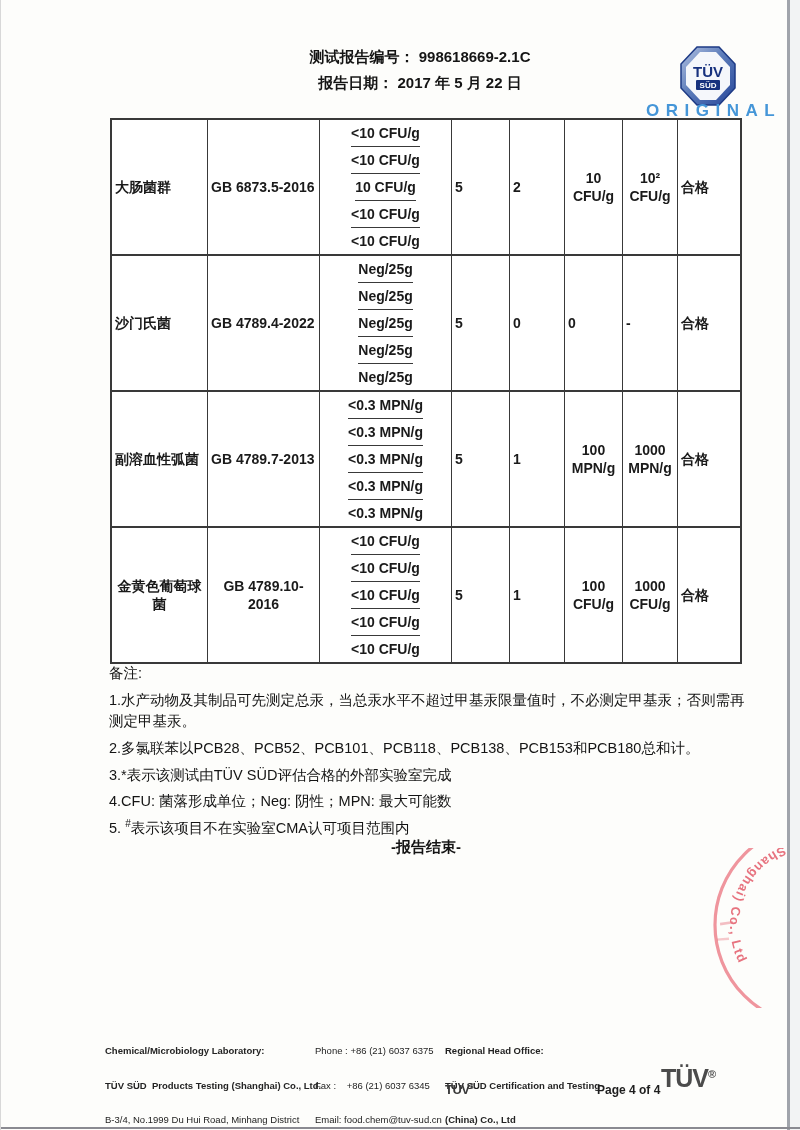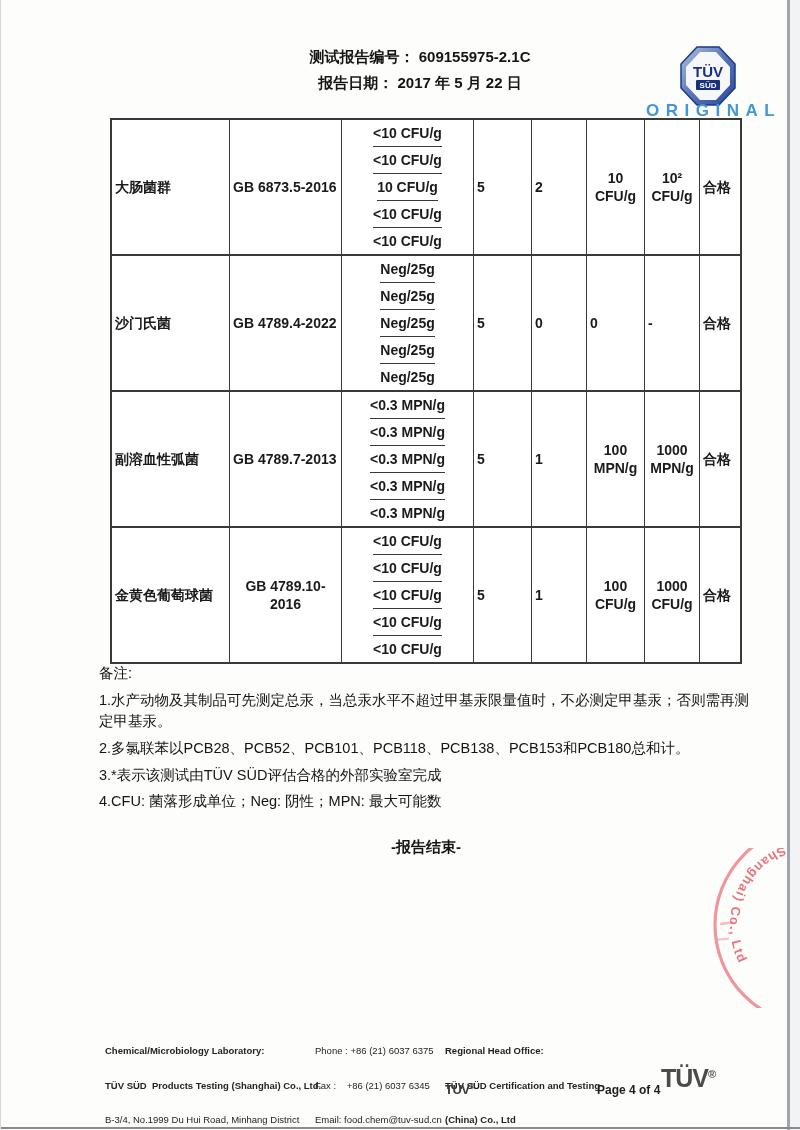--- a/index.html
+++ b/index.html
@@ -19,36 +19,36 @@
   .original  { position:absolute; left:646px; top:101px; font-size:17px; font-weight:600;
                letter-spacing:6.5px; color:#4596d8; }
 
   
   .report-table { position:absolute; left:110px; top:118px; width:632px;
                   border:2px solid #393939; border-bottom:none; background:#fff; }
   .t-section { display:flex; height:136px; border-bottom:2px solid #393939; }
   .t-cell { border-right:1.5px solid #393939; display:flex; align-items:center;
             justify-content:flex-start; text-align:center; font-size:14px; font-weight:600;
             color:#1a1a1a; padding:0 3px; line-height:18px; }
-  .c-item    { width:118px;  }
+  .c-item    { width:96px;  }
   .c-method  { width:112px; }
   .c-results { width:132px; display:flex; flex-direction:column; padding:0; }
   .c-n       { width:58px;  }
   .c-c       { width:55px;  }
   .c-m       { width:58px;  }
   .c-M       { width:55px;  }
   .c-verdict { flex:1; border-right:none; }
   .r-cell { flex:1; border-bottom:1.5px solid #393939; display:flex; align-items:center;
             justify-content:center; font-size:14px; font-weight:600; color:#1a1a1a; }
   .r-cell:last-child { border-bottom:none; }
 
   
   .notes { position:absolute; left:97px; top:663px; width:662px; font-size:14.5px;
            line-height:21px; color:#141414; font-weight:500; }
-  .notes p { margin:0 0 1px 2px; }
+  .notes p { margin:0 0 1px 12px; }
   .notes sup { font-size:10px; }
 
   .end-mark { position:absolute; left:110px; top:798px; width:632px; text-align:center;
               font-size:15px; font-weight:600; color:#141414;margin-top:40px; }
 
   
   .stamp { position:absolute; left:690px; top:848px; opacity:.88; }
 
   
   .f-col { position:absolute; font-size:9.5px; line-height:11.5px; color:#232323;
@@ -74,21 +74,21 @@
                       background:#8a8a91; }
   .scan-left-line { position:absolute; left:0; top:0; width:1px; height:1130px;
                     background:#d8d8d8; }
 </style>
 </head>
 <body>
 
 <div class="page">
 
   <div class="header">
-    <div><span>测试报告编号：</span> <span>609155975-2.1C</span></div>
+    <div><span>测试报告编号：</span> <span>998618669-2.1C</span></div>
     <div><span>报告日期：</span> <span>2017 年 5 月 22 日</span></div>
   </div>
 
   <div class="logo-wrap">
     <svg width="56" height="60" viewBox="0 0 56 60">
       <defs>
         <linearGradient id="og" x1="0" y1="0" x2="1" y2="1">
           <stop offset="0" stop-color="#b4c3e2"></stop>
           <stop offset="0.45" stop-color="#5c7cba"></stop>
           <stop offset="1" stop-color="#27479a"></stop>
@@ -174,20 +174,21 @@
     </div>
 
   </div>
 
   <div class="notes">
     <p>备注:</p>
     <p><span>1.</span><sup></sup><span>水产动物及其制品可先测定总汞，当总汞水平不超过甲基汞限量值时，不必测定甲基汞；否则需再测定甲基汞。</span></p>
     <p><span>2.</span><sup></sup><span>多氯联苯以PCB28、PCB52、PCB101、PCB118、PCB138、PCB153和PCB180总和计。</span></p>
     <p><span>3.</span><sup></sup><span>*表示该测试由TÜV SÜD评估合格的外部实验室完成</span></p>
     <p><span>4.</span><sup></sup><span>CFU: 菌落形成单位；Neg: 阴性；MPN: 最大可能数</span></p>
+    <p><span>5.</span> <sup>#</sup><span>表示该项目不在实验室CMA认可项目范围内</span></p>
   </div>
 
   <div class="end-mark">-报告结束-</div>
 
   <svg class="stamp" width="110" height="160" viewBox="0 0 110 160">
     <defs>
       <path id="stamp-arc" d="M 125,-8 A 85,85 0 0 0 125,162"></path>
     </defs>
     <circle cx="125" cy="77" r="100" fill="none" stroke="#ee8791" stroke-width="3.2"></circle>
     <rect x="30" y="74" width="13" height="2.6" fill="#e4606e" opacity="0.45" transform="rotate(-8 36 75)"></rect>

